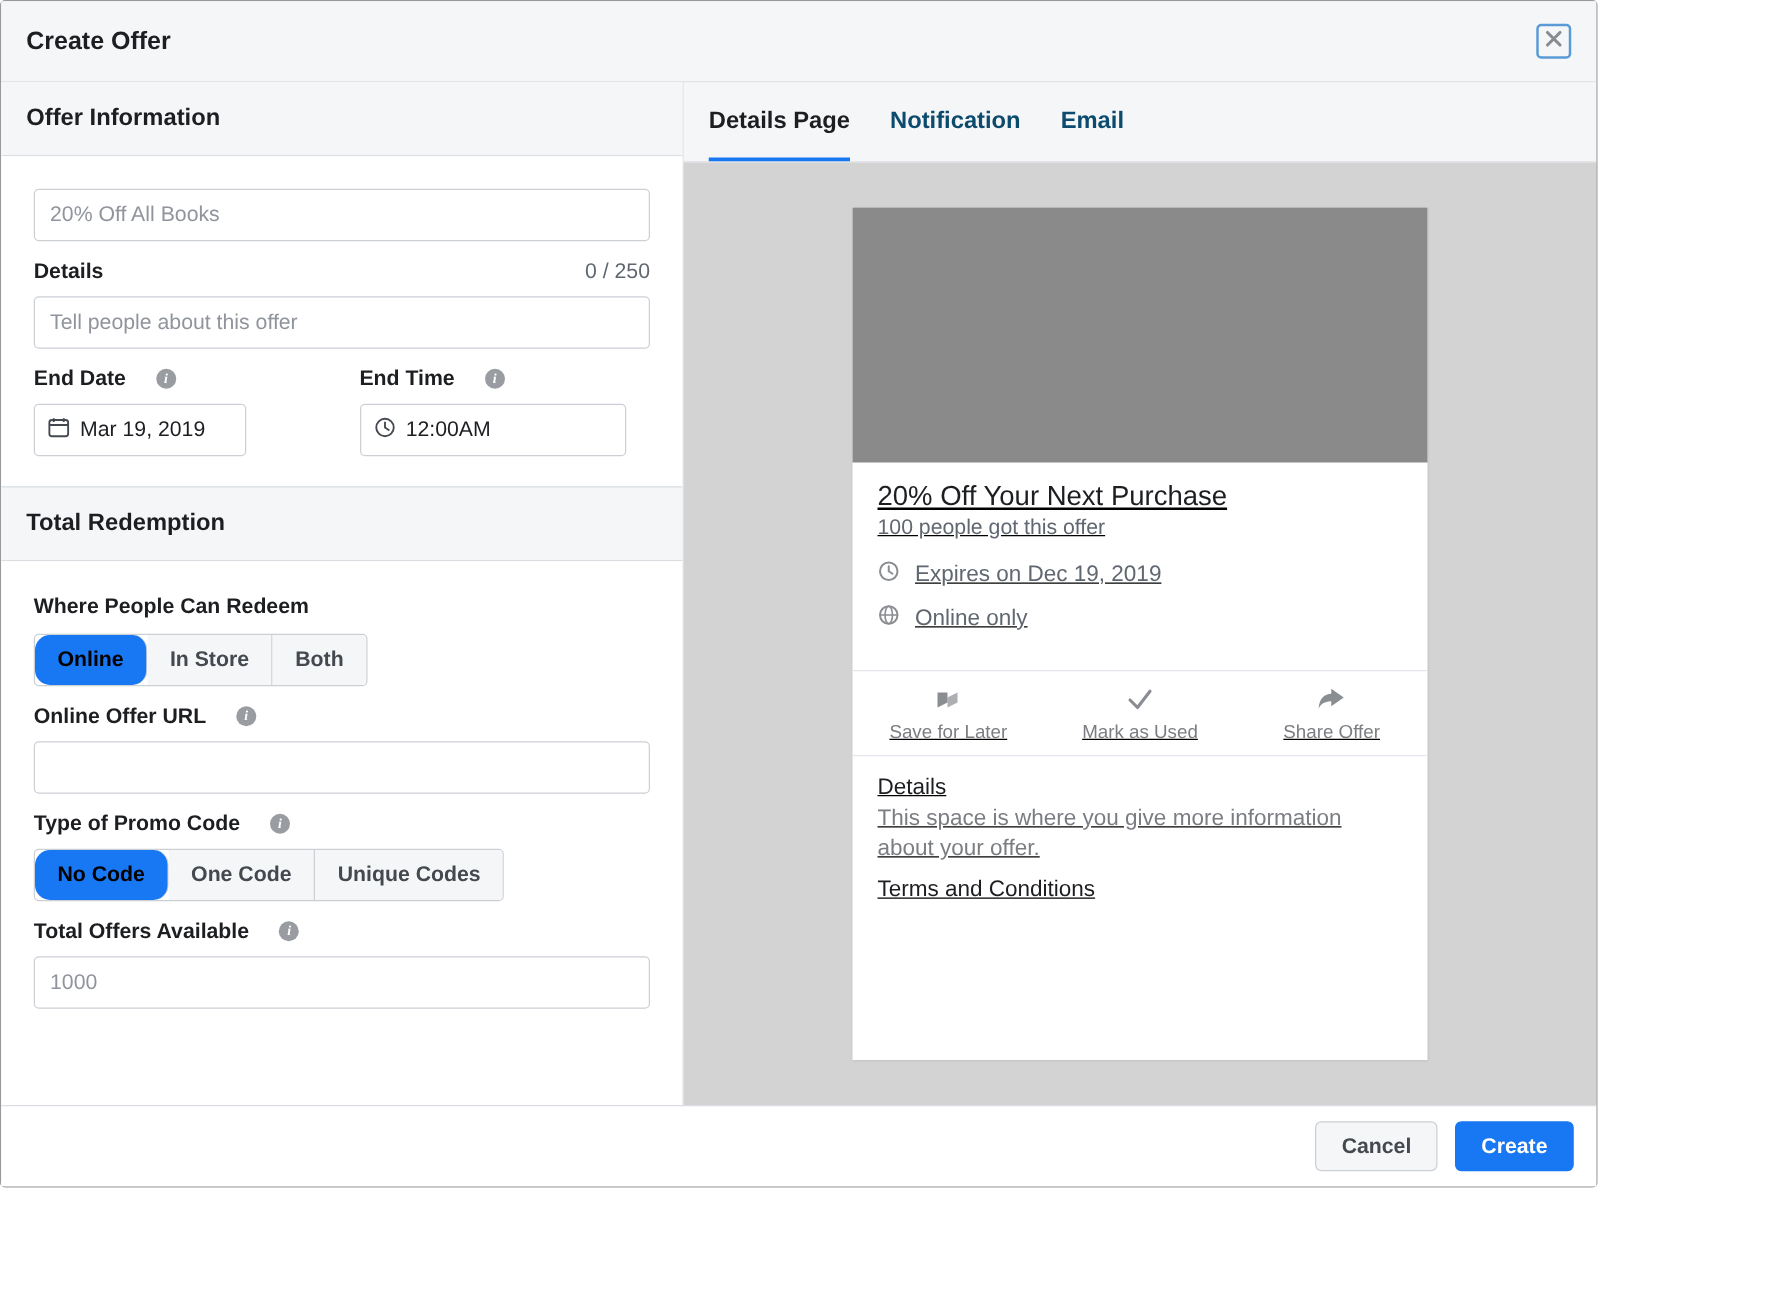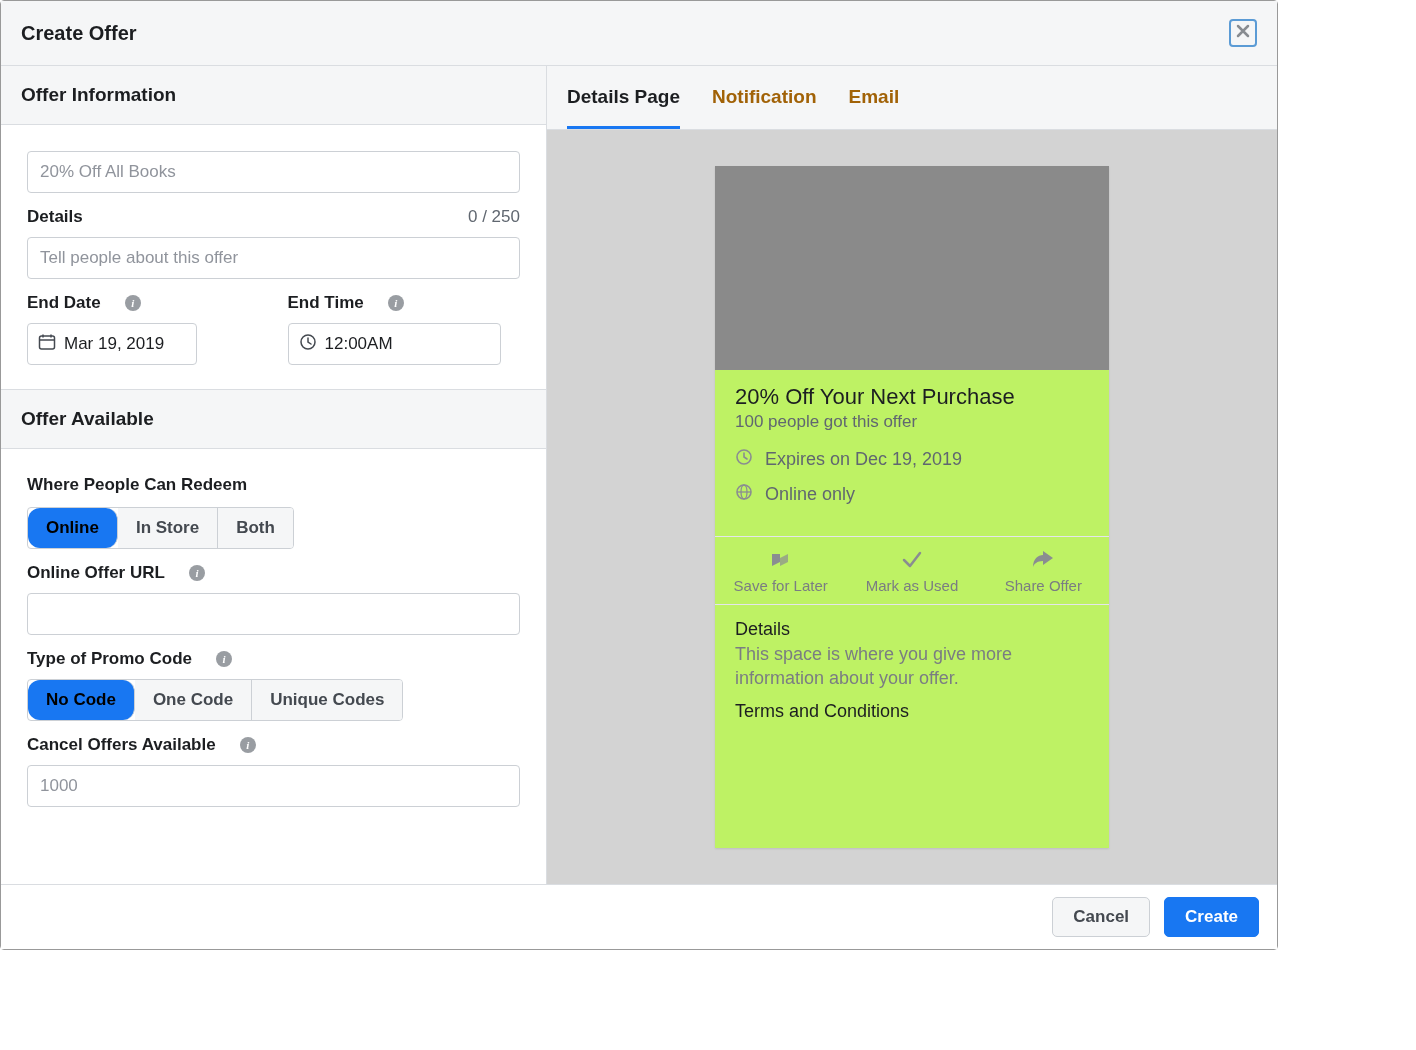--- a/index.html
+++ b/index.html
@@ -162,40 +162,41 @@
   display: flex;
   gap: 32px;
   padding: 0 20px;
   border-bottom: 1px solid #dadde1;
   background: #f5f6f7;
 }
 .tab {
   padding: 20px 0 18px 0;
   font-size: 19px;
   font-weight: 700;
-  color: #a16207;
+  color: #0c4a6e;
   cursor: pointer;
   border-bottom: 3px solid transparent;
 }
 .tab.active {
   color: #1c1e21;
   border-bottom-color: #1877f2;
 }
 .preview-area {
   flex: 1;
   background: #d3d3d3;
   display: flex;
   justify-content: center;
   padding: 36px 0;
   overflow: auto;
 }
 .preview-card {
-  width: 394px;
-  background: #bef264;
+  width: 460px;
+  background: #ffffff;
   box-shadow: 0 1px 2px rgba(0,0,0,0.1);
+  text-decoration: underline;
 }
 .preview-image {
   width: 100%;
   height: 204px;
   background: #8a8a8a;
 }
 .preview-body {
   padding: 14px 20px 18px 20px;
 }
 .preview-title {
@@ -341,21 +342,21 @@
                     <circle cx="9" cy="9" r="7" fill="none" stroke="#444950" stroke-width="1.5"></circle>
                     <path d="M9 5 V9 L12 11" fill="none" stroke="#444950" stroke-width="1.5" stroke-linecap="round"></path>
                   </svg>
               </span>
               <span>12:00AM</span>
             </div>
           </div>
         </div>
       </div>
 
-      <div class="section-header" style="border-top:1px solid #dadde1">Offer Available</div>
+      <div class="section-header" style="border-top:1px solid #dadde1">Total Redemption</div>
       <div class="section-body">
         <div class="field">
           <div class="field-label" style="margin-bottom:12px">Where People Can Redeem</div>
           <div class="seg-group">
             <div class="seg active">Online</div>
             <div class="seg">In Store</div>
             <div class="seg">Both</div>
           </div>
         </div>
         <div class="field">
@@ -371,21 +372,21 @@
             <span class="info-icon">i</span>
           </div>
           <div class="seg-group">
             <div class="seg active">No Code</div>
             <div class="seg">One Code</div>
             <div class="seg">Unique Codes</div>
           </div>
         </div>
         <div class="field">
           <div class="label-with-info">
-            <span class="field-label">Cancel Offers Available</span>
+            <span class="field-label">Total Offers Available</span>
             <span class="info-icon">i</span>
           </div>
           <input class="text-input" placeholder="1000" style="">
         </div>
       </div>
     </div>
 
     <div class="right-pane">
       <div class="tabs">
         <div class="tab active">Details Page</div>

